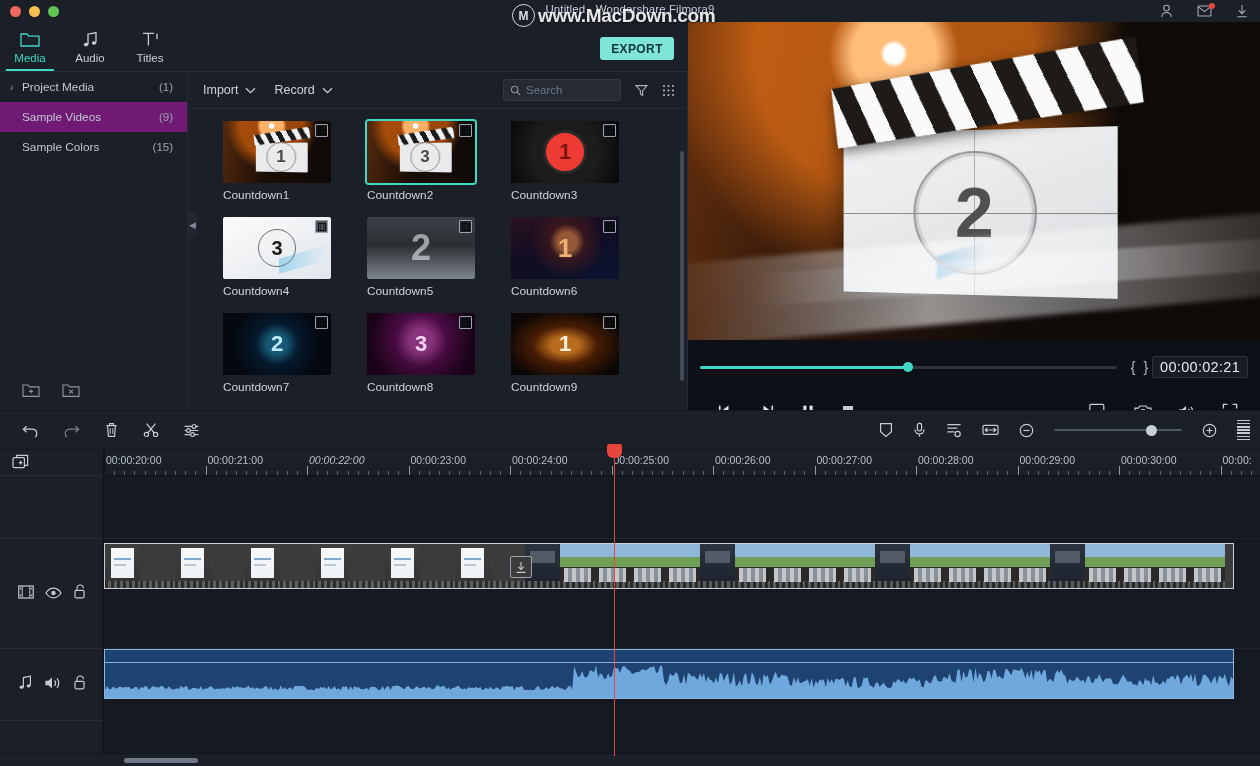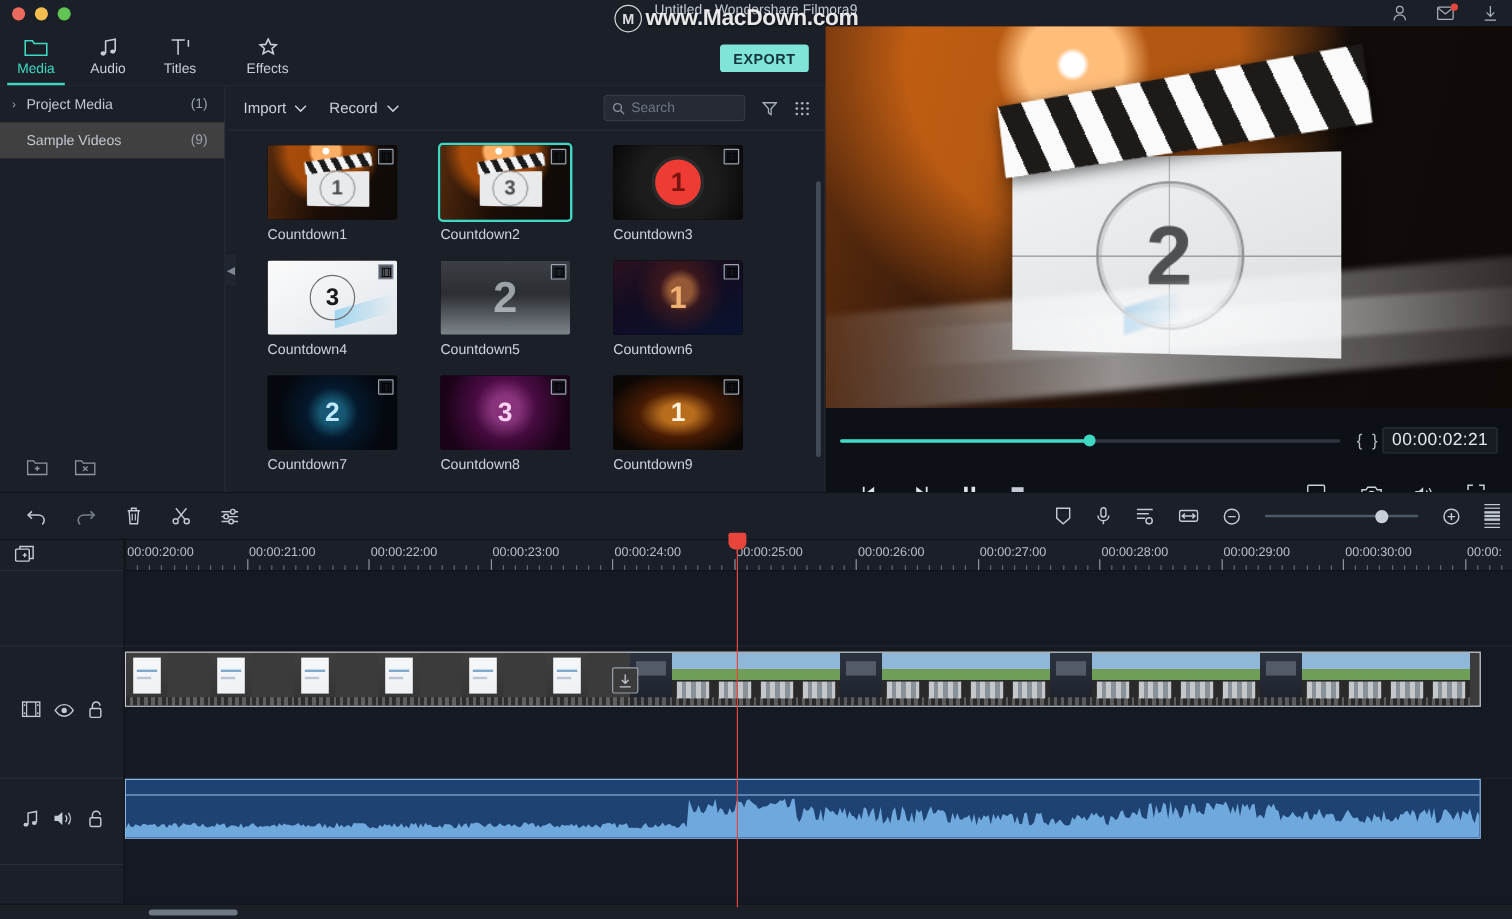--- a/index.html
+++ b/index.html
@@ -73,21 +73,21 @@
 
   
   .sidebar {
     position: absolute; top: 72px; left: 0; width: 188px; height: 338px;
     background: #1b1f28; border-right: 1px solid #262c37;
   }
   .side-item {
     height: 30px; display: flex; align-items: center;
     padding: 0 14px 0 10px; color: #c2c8d2; font-size: 11.8px; cursor: pointer;
   }
-  .side-item.sel { background: #404040; }
+  .side-item.sel { background: #701a75; }
   .side-item .chev { width: 12px; font-size: 10px; color: #9aa2ae; }
   .side-item .lbl { flex: 1; }
   .side-item .cnt { color: #9aa2ae; font-size: 11.5px; }
   .side-bottom {
     position: absolute; bottom: 8px; left: 0; width: 188px;
     display: flex; gap: 22px; padding-left: 22px; color: #8e96a3;
   }
   .collapse-handle {
     position: absolute; left: 188px; top: 212px; width: 9px; height: 26px;
     background: #20252f; color: #7b8characters; display: flex;
@@ -506,42 +506,39 @@
       <span>Audio</span>
     </div>
     <div class="tab">
       <span class="ic">
         <svg width="18" height="17" viewBox="0 0 18 17">
             <path d="M2 2.4h11M7.4 2.4v12.2M16 2.4v5.6" fill="none" stroke="currentColor" stroke-width="1.3"></path>
           </svg>
       </span>
       <span>Titles</span>
     </div>
-    <div class="tab w-wide">
-      <span class="ic">
-        <svg width="19" height="17" viewBox="0 0 19 17">
-            <path d="M9.5 1.6 11.6 6l4.6.4-3.5 3 1.1 4.4-4.3-2.4-4.3 2.4L6.3 9.4l-3.5-3L7.4 6z" fill="none" stroke="currentColor" stroke-width="1.3"></path>
-          </svg>
-      </span>
-      <span>Effects</span>
-    </div>
   </div>
 
   <div style="position:absolute;top:37px;left:600px;width:74px;height:23px;border-radius:3px;background:#7fe5d8;display:flex;align-items:center;justify-content:center;color:#14333b;font-size:12px;font-weight:bold;letter-spacing:.4px;cursor:pointer;z-index:30;">EXPORT</div>
 
   <div class="sidebar">
     <div class="side-item">
       <span class="chev">›</span>
       <span class="lbl">Project Media</span>
       <span class="cnt">(1)</span>
     </div>
     <div class="side-item sel">
       <span class="chev"></span>
       <span class="lbl">Sample Videos</span>
       <span class="cnt">(9)</span>
+    </div>
+    <div class="side-item">
+      <span class="chev"></span>
+      <span class="lbl">Sample Colors</span>
+      <span class="cnt">(15)</span>
     </div>
     <div class="side-bottom">
       <span>
         <svg width="18" height="15" viewBox="0 0 18 15">
             <path d="M1 13.4V2h5l1.4 1.9H17v9.5z" fill="none" stroke="currentColor" stroke-width="1.1"></path>
             <path d="M9 6.4v4M7 8.4h4" stroke="currentColor" stroke-width="1.1"></path>
           </svg>
       </span>
       <span>
         <svg width="18" height="15" viewBox="0 0 18 15">
@@ -997,21 +994,21 @@
         <div class="rtick maj" style="left: 101.5px;"></div>
         <div class="rtick min" style="left: 111.65px;"></div>
         <div class="rtick min" style="left: 121.8px;"></div>
         <div class="rtick min" style="left: 131.95px;"></div>
         <div class="rtick min" style="left: 142.1px;"></div>
         <div class="rtick min" style="left: 152.25px;"></div>
         <div class="rtick min" style="left: 162.4px;"></div>
         <div class="rtick min" style="left: 172.55px;"></div>
         <div class="rtick min" style="left: 182.7px;"></div>
         <div class="rtick min" style="left: 192.85px;"></div>
-        <div class="rlabel" style="left: 205px;">00:00:22:00</div>
+        <div class="rlabel" style="left: 205px; font-style: italic;">00:00:22:00</div>
         <div class="rtick maj" style="left: 203px;"></div>
         <div class="rtick min" style="left: 213.15px;"></div>
         <div class="rtick min" style="left: 223.3px;"></div>
         <div class="rtick min" style="left: 233.45px;"></div>
         <div class="rtick min" style="left: 243.6px;"></div>
         <div class="rtick min" style="left: 253.75px;"></div>
         <div class="rtick min" style="left: 263.9px;"></div>
         <div class="rtick min" style="left: 274.05px;"></div>
         <div class="rtick min" style="left: 284.2px;"></div>
         <div class="rtick min" style="left: 294.35px;"></div>

